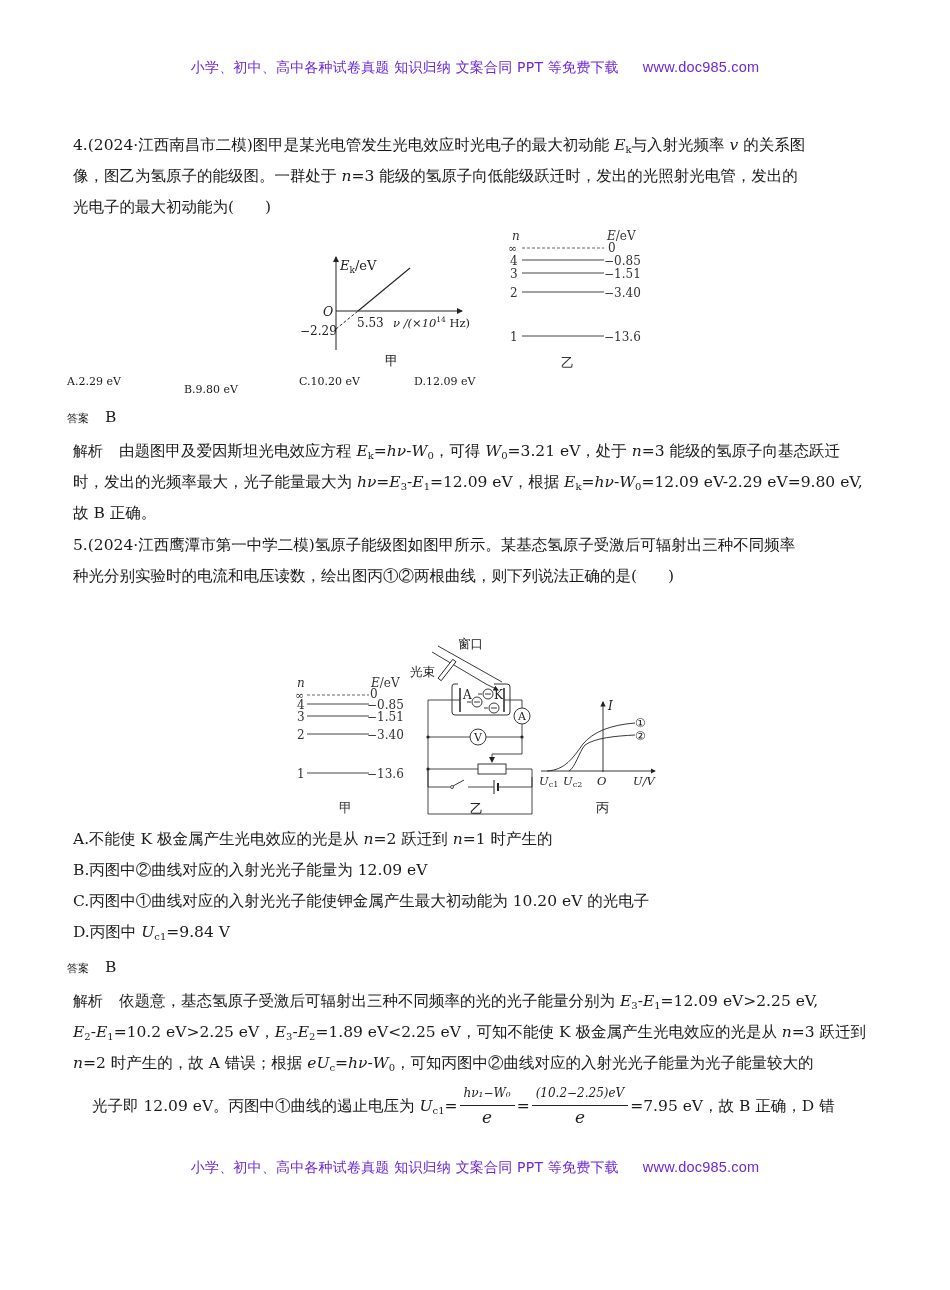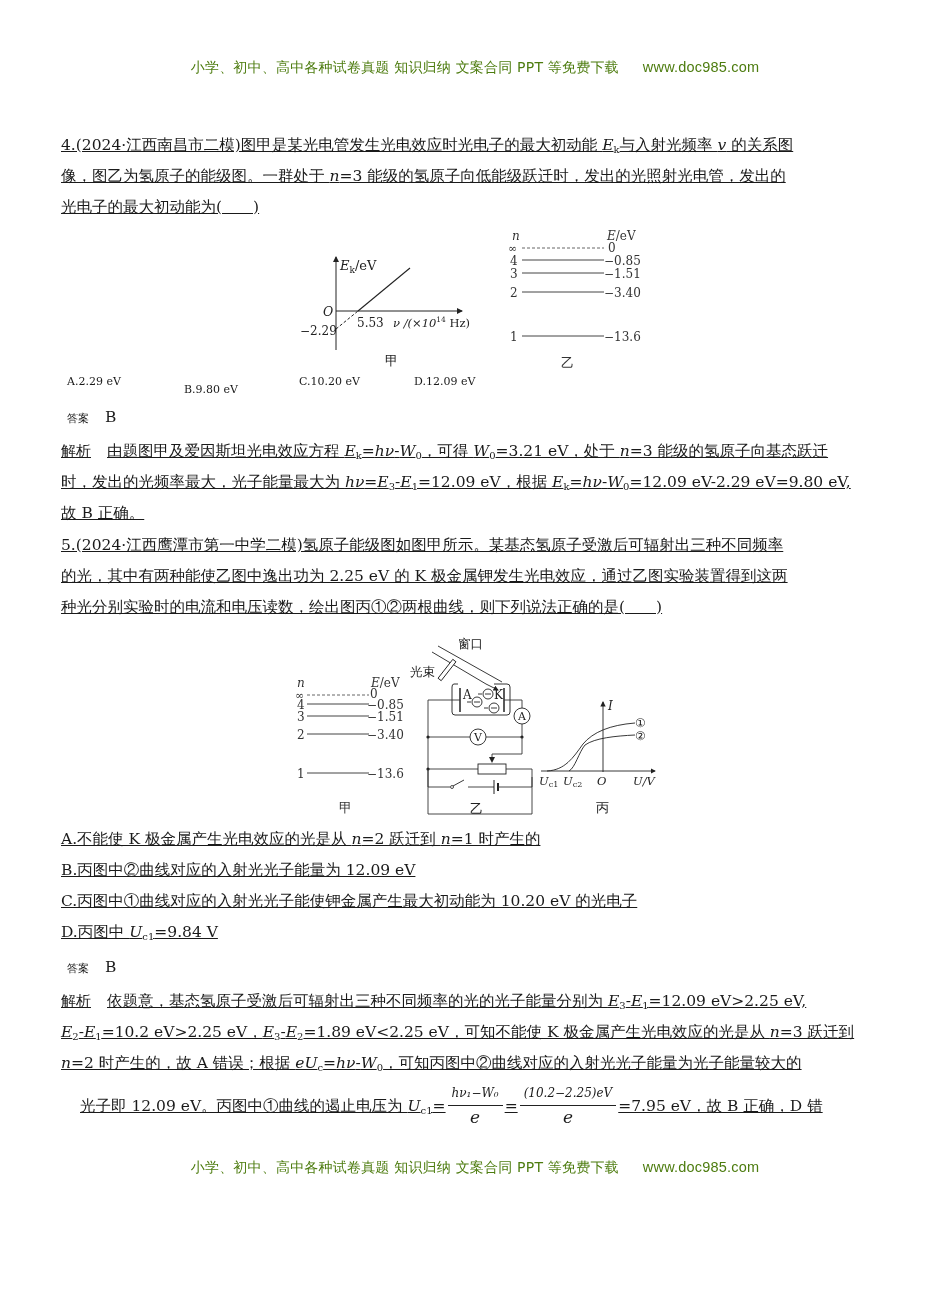--- a/index.html
+++ b/index.html
@@ -4,31 +4,30 @@
 <style>
   html, body { margin: 0; padding: 0; background: #ffffff; }
   body {
     width: 950px; height: 1290px; position: relative; overflow: hidden;
     font-family: "DejaVu Serif", "Liberation Serif", serif;
     color: #1a1a1a;
   }
   .banner {
     position: absolute; left: 0; width: 950px; text-align: center;
     font-family: "DejaVu Sans", "Liberation Sans", sans-serif;
-    font-size: 14px; color: #4d7c0f; letter-spacing: 0.2px;
+    font-size: 14px; color: #6d28d9; letter-spacing: 0.2px;
   }
   .banner .url { margin-left: 24px; font-family: "Liberation Sans", sans-serif; font-size: 14.5px; }
   .banner.top { top: 59px; }
   .banner.bottom { top: 1159px; }
 
   .para {
-    position: absolute; left: 61px; width: 815px;
+    position: absolute; left: 73px; width: 815px;
     font-size: 15.5px; line-height: 31px;
     text-align: justify;
-    text-decoration: underline;
   }
   .para i { font-style: italic; }
   .para sub { font-size: 10px; vertical-align: -3px; line-height: 0; }
   .line { white-space: nowrap; display: block; }
 
   .options-row {
     position: absolute; left: 67px; top: 375px;
     font-size: 11px; display: flex; gap: 0;
   }
   .options-row span { display: inline-block; }
@@ -123,21 +122,20 @@
 </div>
 
 <div class="para" style="top:436px;">
   <span class="line"><span class="tag" style="font-family:'DejaVu Sans',sans-serif;font-size:15px;margin-right:16px;">解析</span><span>由题图甲及爱因斯坦光电效应方程 </span><i>E</i><sub>k</sub>=<i>hν</i>-<i>W</i><sub>0</sub><span>，可得 </span><i>W</i><sub>0</sub><span>=3.21 eV，处于 </span><i>n</i><span>=3 能级的氢原子向基态跃迁</span></span>
   <span class="line"><span>时，发出的光频率最大，光子能量最大为 </span><i>hν</i>=<i>E</i><sub>3</sub>-<i>E</i><sub>1</sub><span>=12.09 eV，根据 </span><i>E</i><sub>k</sub>=<i>hν</i>-<i>W</i><sub>0</sub><span>=12.09 eV-2.29 eV=9.80 eV,</span></span>
   <span class="line">故 B 正确。</span>
 </div>
 
 <div class="para" style="top:530px;">
   <span class="line">5.(2024·江西鹰潭市第一中学二模)氢原子能级图如图甲所示。某基态氢原子受激后可辐射出三种不同频率</span>
-  <span class="line">的光，其中有两种能使乙图中逸出功为 2.25 eV 的 K 极金属钾发生光电效应，通过乙图实验装置得到这两</span>
   <span class="line">种光分别实验时的电流和电压读数，绘出图丙①②两根曲线，则下列说法正确的是(　　)</span>
 </div>
 
 <div class="fig" style="left:293px; top:675px;">
   <svg width="130" height="145" viewBox="0 0 130 145">
     <text x="4" y="12" font-size="12" font-style="italic" fill="#333">n</text>
     <text x="78" y="12" font-size="12" fill="#333"><tspan font-style="italic">E</tspan>/eV</text>
     <text x="2" y="24" font-size="11" fill="#333">∞</text>
     <line x1="14" y1="20" x2="76" y2="20" stroke="#555" stroke-width="0.9" stroke-dasharray="3,2"></line>
     <text x="77" y="23" font-size="12" fill="#333">0</text>

